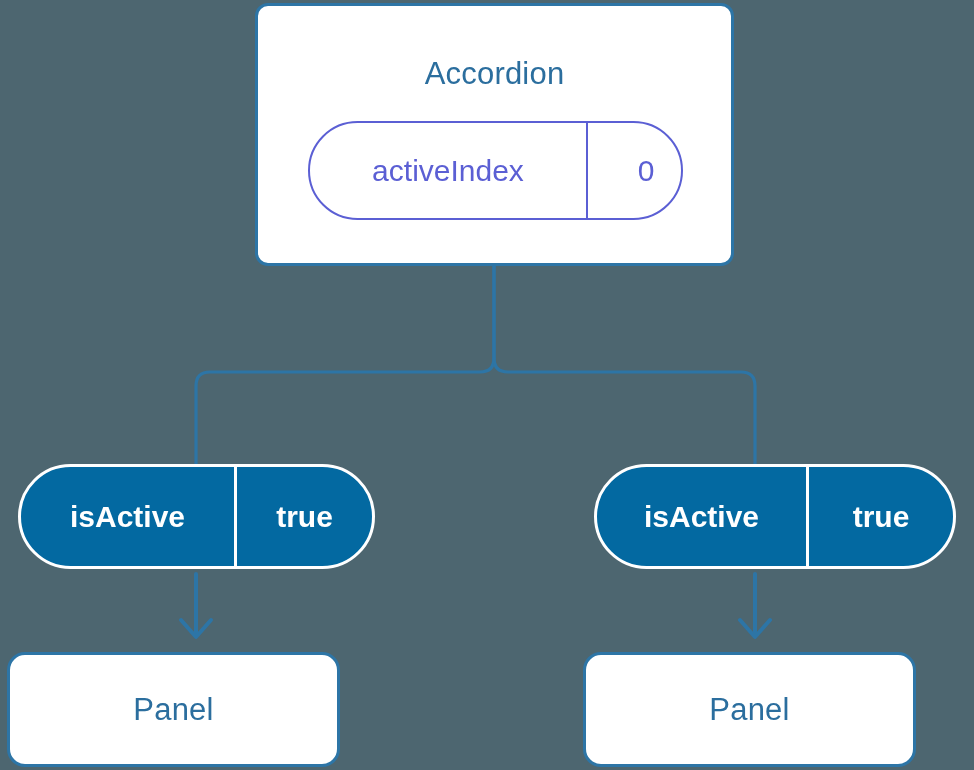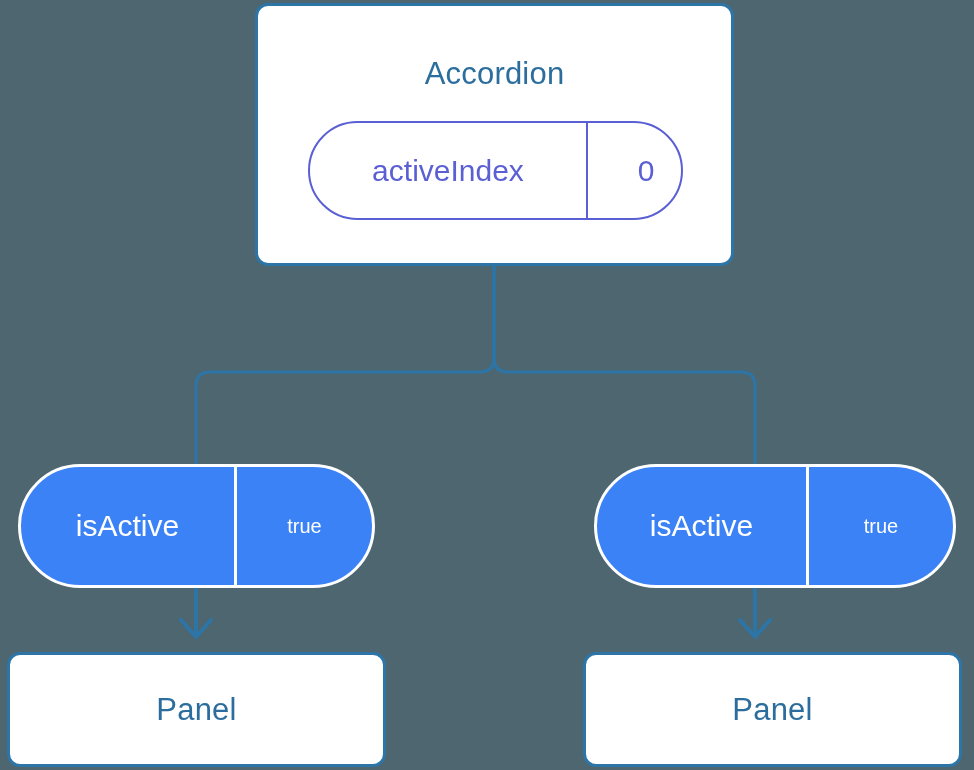--- a/index.html
+++ b/index.html
@@ -56,23 +56,24 @@
     top: 3px;
     width: 479px;
     height: 263px;
     justify-content: flex-start;
     padding-top: 52px;
     text-align: right;
   }
 
   
   .panel-card {
-    width: 379px;
+    width: 333px;
     height: 115px;
     justify-content: center;
+    border-radius: 18px;
   }
   #panel-left  { left: 7px;   top: 652px; }
   #panel-right { left: 583px; top: 652px; }
 
   
   .pill {
     position: absolute;
     z-index: 3;
     display: flex;
     align-items: stretch;
@@ -107,32 +108,33 @@
     font-size: 30px;
   }
   #activeindex-pill .pill-val {
     flex: 1;
     color: #5b5fd4;
     font-size: 30px;
   }
 
   
   .pill-solid {
-    background: #3b82f6;
+    background: #0369a1;
     border: 3px solid #ffffff;
-    height: 124px;
+    height: 105px;
+    font-weight: bold;
   }
   .pill-solid .pill-key {
     color: #ffffff;
     font-size: 30px;
     border-right: 3px solid #ffffff;
   }
   .pill-solid .pill-val {
     color: #ffffff;
-    font-size: 20px;
+    font-size: 30px;
     flex: 1;
     text-align: center;
   }
 
   #isactive-true {
     left: 18px;
     top: 464px;
     width: 357px;
   }
   #isactive-true .pill-key { width: 216px; }

